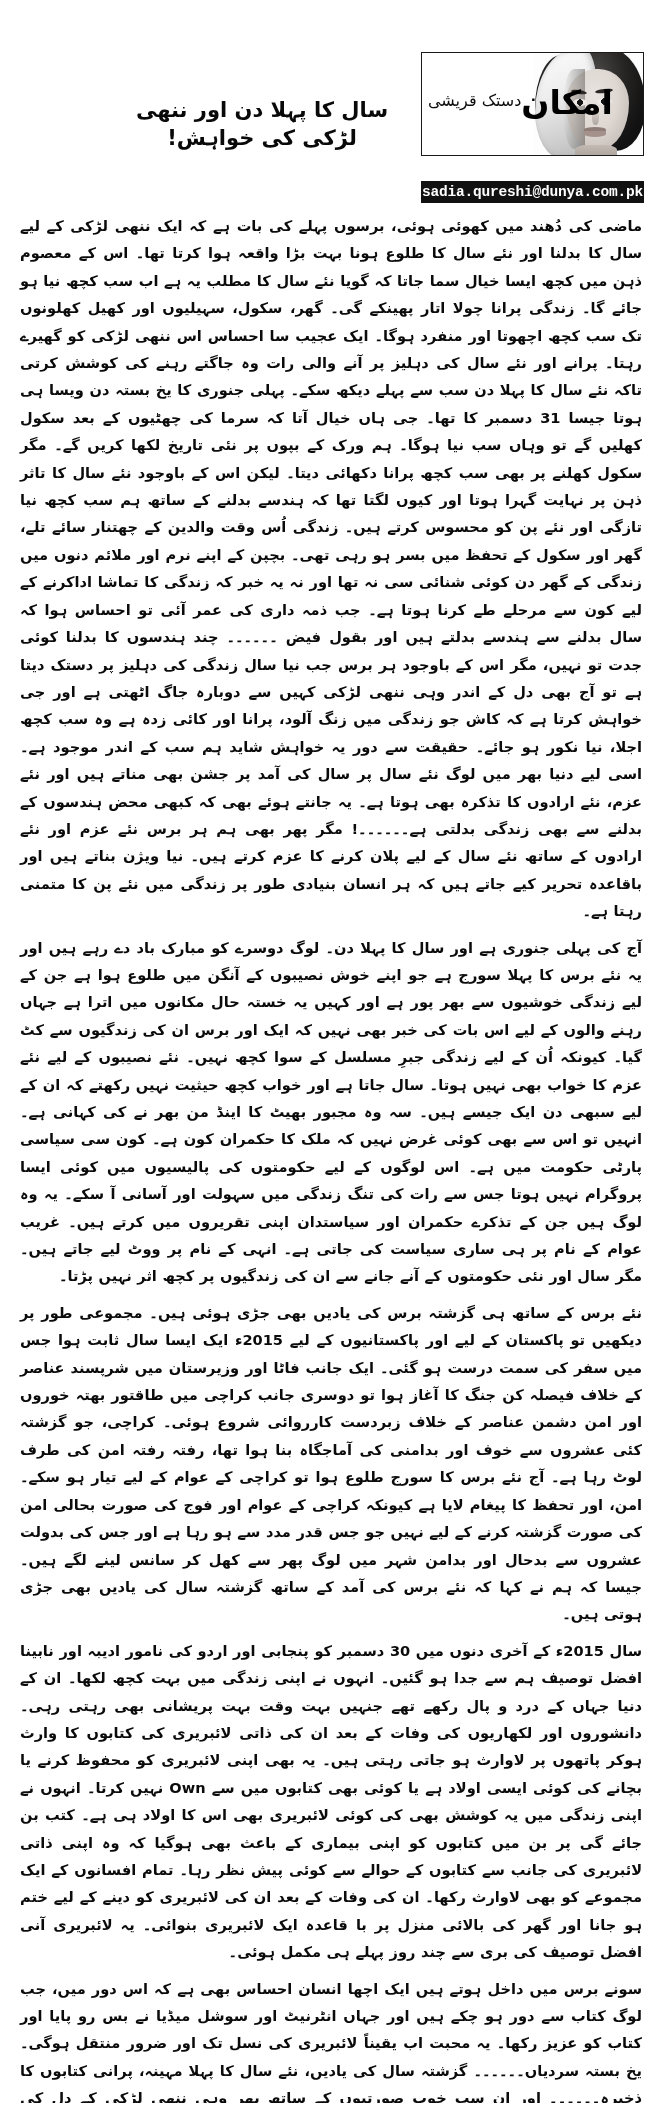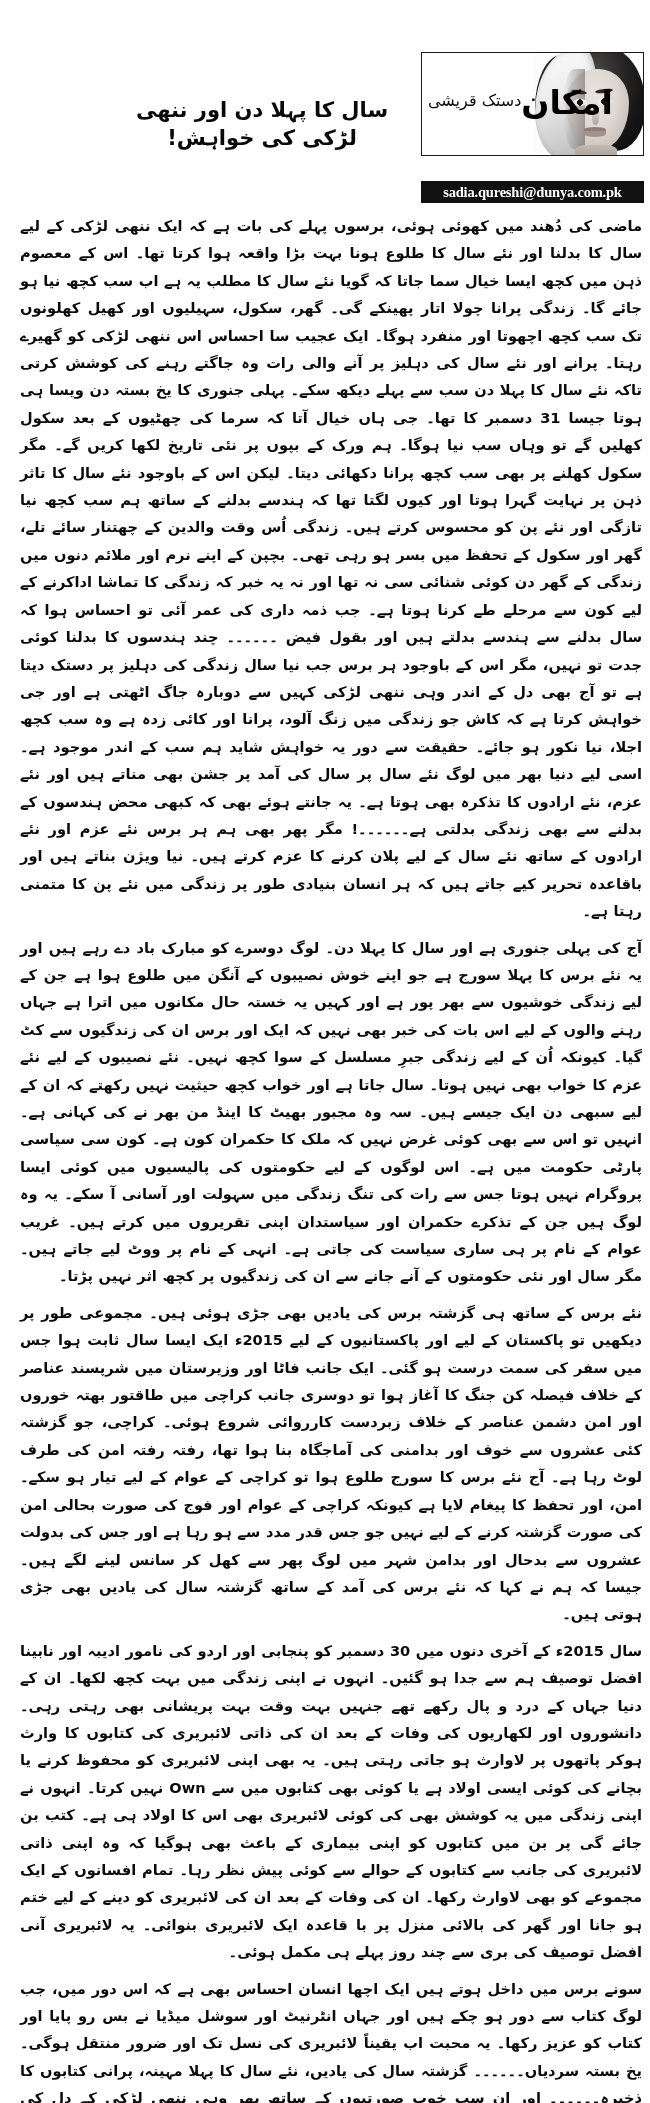--- a/index.html
+++ b/index.html
@@ -183,21 +183,21 @@
     height: 22px;
     background: #111111;
     color: #ffffff;
     display: flex;
     align-items: center;
     justify-content: center;
     font-size: 14.5px;
     font-weight: 700;
     letter-spacing: -0.2px;
     direction: ltr;
-    font-family: Liberation Serif, serif;
+    font-family: Liberation Mono, monospace;
   }
 
   
   .article {
     position: absolute;
     top: 212px;
     right: 8px;
     left: 20px;
     direction: rtl;
     text-align: justify;

